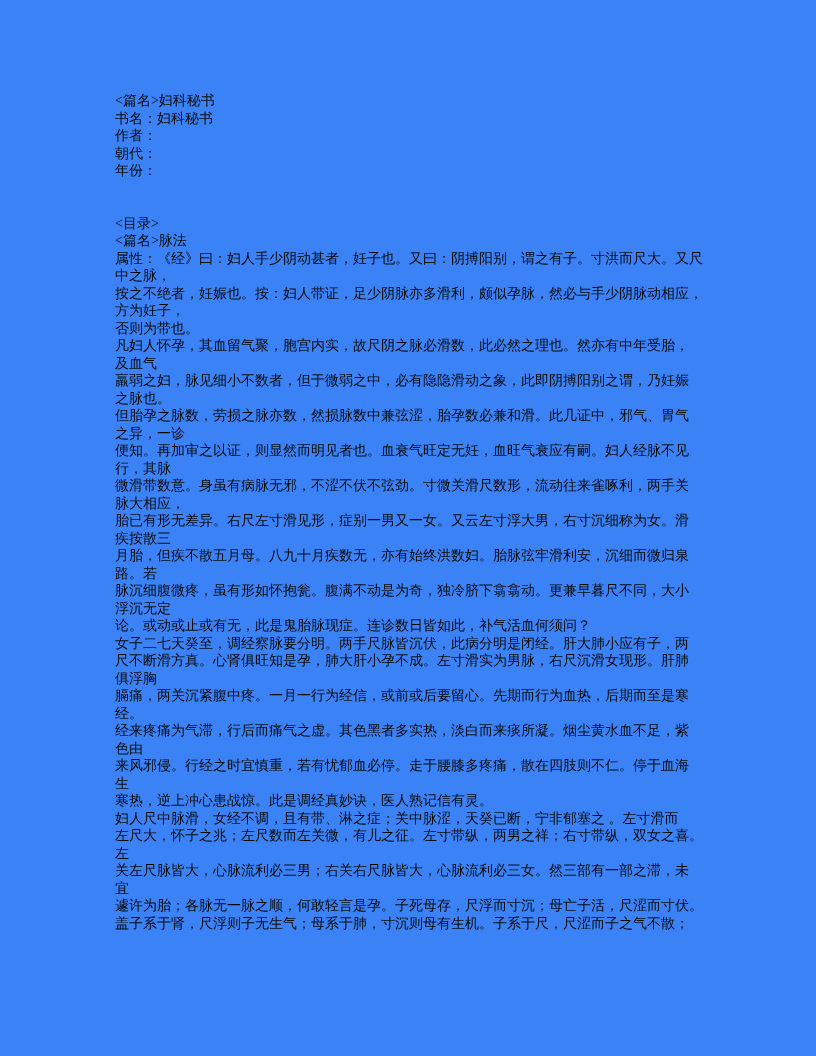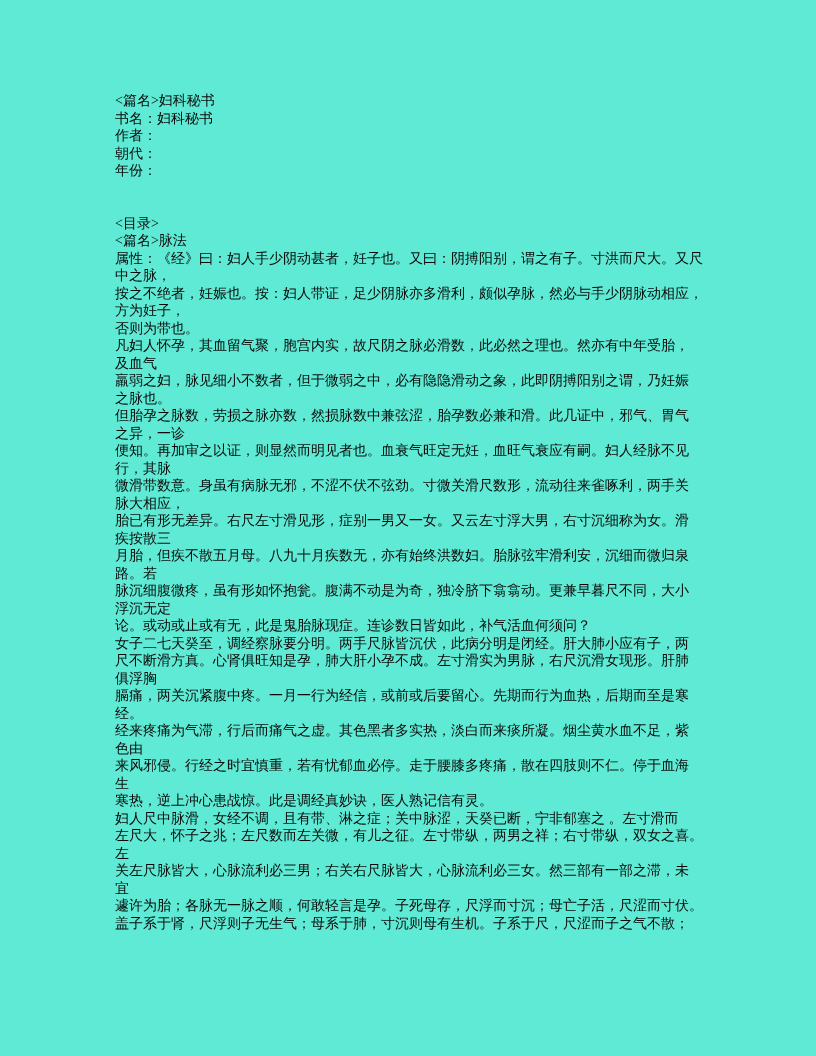--- a/index.html
+++ b/index.html
@@ -5,21 +5,21 @@
   html, body {
     margin: 0;
     padding: 0;
     background: #e8e8e8;
   }
   .page {
     position: relative;
     width: 816px;
     height: 1056px;
     margin: 0 auto;
-    background: #5eead4;
+    background: #3b82f6;
     overflow: hidden;
   }
   .doc-text {
     position: absolute;
     left: 115px;
     top: 92px;
     width: 660px;
     font-family: "Liberation Serif", "DejaVu Serif", serif;
     font-size: 14px;
     line-height: 17.5px;

